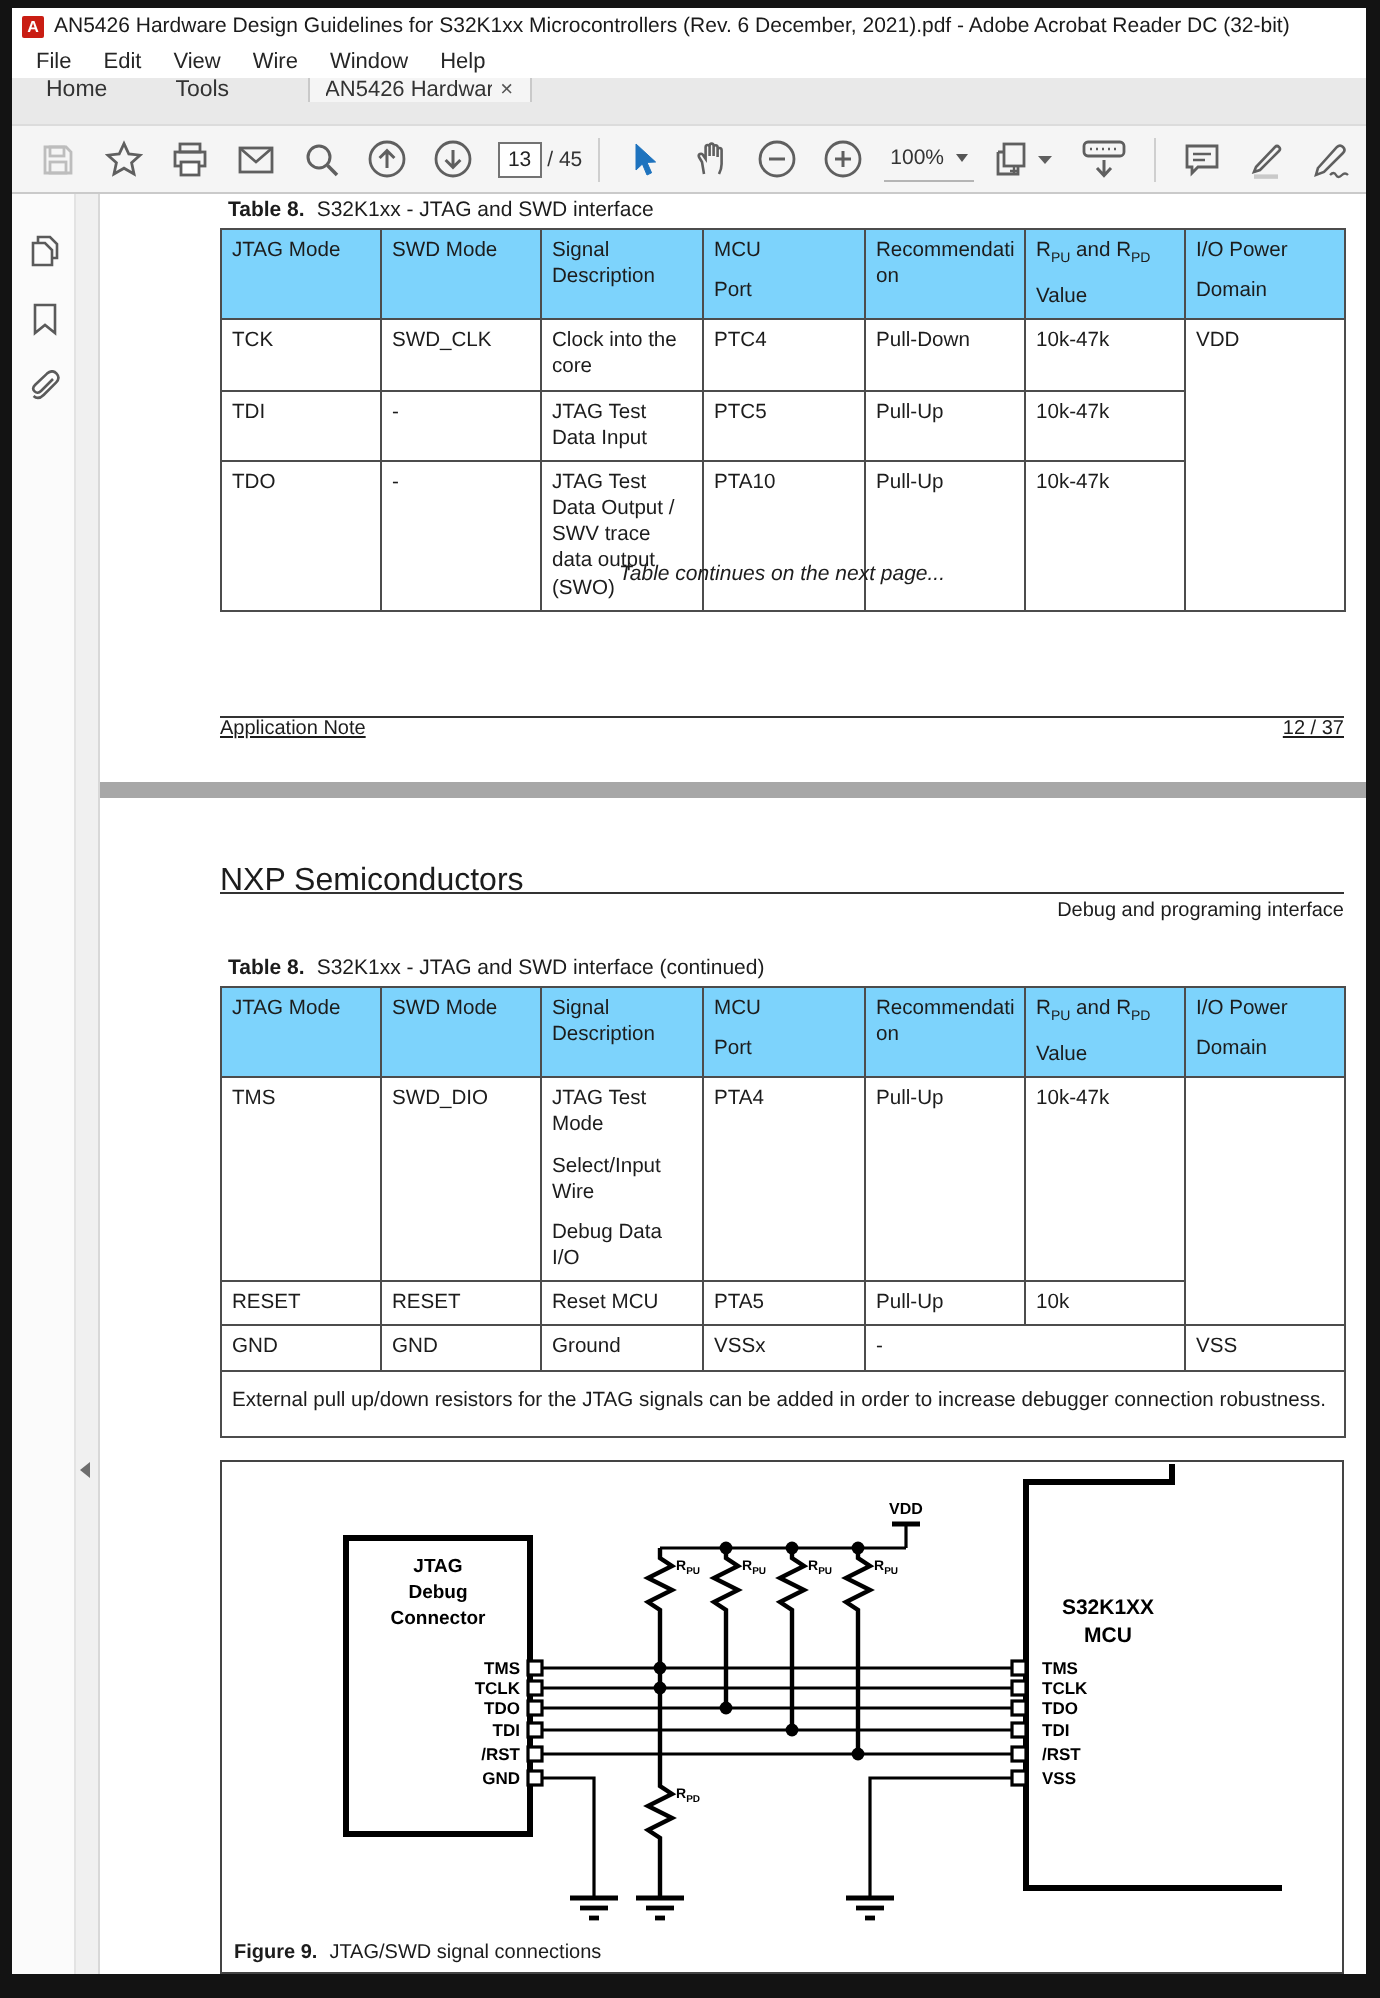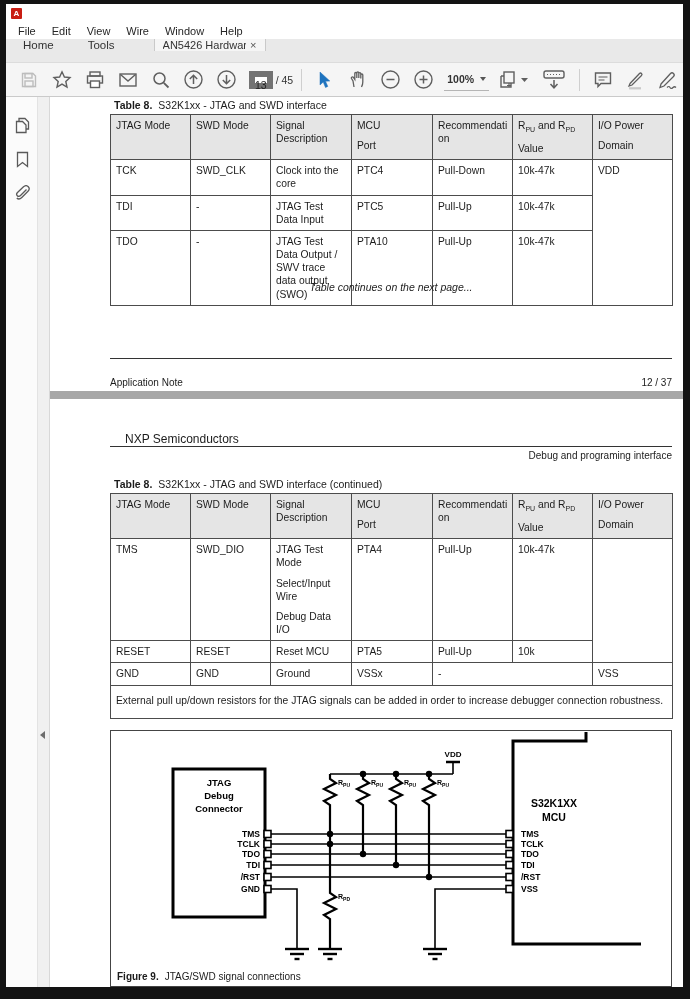--- a/index.html
+++ b/index.html
@@ -22,24 +22,24 @@
   .apptab { font-size:11.5px; color:#333; display:flex; align-items:center; padding:0 17px; }
   .doctab { width:112px; margin-left:22px; background:#f5f5f5; border-left:1px solid #c9c9c9; border-right:1px solid #c9c9c9;
             display:flex; align-items:center; justify-content:space-between; padding:0 8px; }
   .doctab .lbl { font-size:11px; color:#333; white-space:nowrap; overflow:hidden; }
   .doctab .x { font-size:11px; color:#555; margin-left:4px; }
 
   
   .toolbar { height:34px; background:#f5f5f5; border-bottom:1px solid #cacaca; display:flex; align-items:center; padding-left:6px; }
   .tbtn { width:25px; height:26px; display:flex; align-items:center; justify-content:center; margin:0 4px; flex:none; }
   .tdiv { width:1px; height:22px; background:#cfcfcf; margin:0 6px; flex:none; }
-  .pagebox { width:25px; height:18px; border:6px solid #737373; background:#fff; font-size:10.5px; color:#222;
+  .pagebox { width:25px; height:18px; border:1px solid #737373; background:#fff; font-size:10.5px; color:#222;
              text-align:center; line-height:16px; margin:0 3px 0 6px; }
   .pagetotal { font-size:10.5px; color:#333; margin-right:2px; white-space:nowrap; }
-  .zoomctl { display:flex; align-items:center; border-bottom:1px solid #b5b5b5; height:22px; padding:0 3px; margin:0 4px;font-weight:bold; }
+  .zoomctl { display:flex; align-items:center; border-bottom:1px solid #b5b5b5; height:22px; padding:0 3px; margin:0 4px; }
   .zoomctl .zl { font-size:10.5px; color:#333; margin-right:6px; }
   .caret { width:0; height:0; border-left:3.5px solid transparent; border-right:3.5px solid transparent; border-top:4px solid #555; }
 
   
   .sidebar { position:absolute; left:0; top:93px; width:32px; bottom:0; background:#fbfbfb; border-right:1px solid #e3e3e3; }
   .sideicon { width:32px; height:28px; display:flex; align-items:center; justify-content:center; }
   .splitter { position:absolute; left:32px; top:93px; width:12px; bottom:0; background:#f0f0f0; border-right:1px solid #d8d8d8; }
   .collapse-arrow { position:absolute; left:2px; top:634px; width:0; height:0;
                     border-top:4px solid transparent; border-bottom:4px solid transparent; border-right:5px solid #6d6d6d; }
 
@@ -49,47 +49,48 @@
   #page1 { top:0; height:294px; }
   #page2 { top:302px; height:681px; }
 
   .tcaption { position:absolute; left:64px; font-size:10.5px; color:#1c1c1c; }
   .tcaption b { font-weight:bold; margin-right:6px; }
 
   table.doc { border-collapse:collapse; table-layout:fixed; width:562px; position:absolute; left:60px;
               font-size:10.3px; color:#1c1c1c; }
   table.doc td, table.doc th { border:1px solid #4c4c4c; vertical-align:top; text-align:left;
               padding:4px 5px; font-weight:normal; line-height:1.28; overflow:hidden; }
-  table.doc th { background:#e5e5e5; }
+  table.doc th { background:#7dd3fc; }
   .hgap { margin-top:7px; }
   sub.rs { font-size:7px; }
   .sigpar { margin-bottom:7px; }
   .sigpar:last-child { margin-bottom:0; }
 
   .continues { position:absolute; left:60px; width:562px; text-align:center; font-size:10.5px; font-style:italic; }
   .footcenter { position:absolute; left:60px; width:562px; text-align:center; font-size:10px; }
   .footrule { position:absolute; left:60px; width:562px; border-top:1px solid #333; }
   .footrow { position:absolute; left:60px; width:562px; display:flex; justify-content:space-between; font-size:10px; }
-  .brand { position:absolute; left:75px; font-size:12px; }
+  .brand { position:absolute; left:60px; font-size:16px; }
   .brandrule { position:absolute; left:60px; width:562px; border-top:1px solid #333; }
   .section { position:absolute; left:60px; width:562px; text-align:right; font-size:10px; }
 
   .figframe { position:absolute; left:60px; top:331px; width:562px; height:257px; border:1px solid #444; background:#fff; }
   .figcaption { position:absolute; left:6px; top:240px; font-size:10px; }
   .figcaption b { font-weight:bold; margin-right:6px; }
 
   svg text { font-family:"Liberation Sans", sans-serif; }
 </style>
 </head>
 <body>
 
 <div id="window">
 
   <div class="titlebar">
     <div class="pdficon">A</div>
+    <div class="titletext">AN5426 Hardware Design Guidelines for S32K1xx Microcontrollers (Rev. 6  December, 2021).pdf - Adobe Acrobat Reader DC (32-bit)</div>
   </div>
 
   <div class="menubar">
     <span class="menuitem">File</span>
     <span class="menuitem">Edit</span>
     <span class="menuitem">View</span>
     <span class="menuitem">Wire</span>
     <span class="menuitem">Window</span>
     <span class="menuitem">Help</span>
   </div>
@@ -302,21 +303,21 @@
               <td>-</td>
           <td>JTAG Test Data Output / SWV trace data output (SWO)</td>
               <td>PTA10</td>
           <td>Pull-Up</td>
               <td>10k-47k</td>
         </tr>
       </tbody>
         </table>
       <div class="continues" style="top:184px;">Table continues on the next page...</div>
       <div class="footrule" style="top:261px;"></div>
-      <div class="footrow" style="top:280px;">
+      <div class="footrow" style="top:262px;text-decoration:underline;">
         <span>Application Note</span>
         <span>12 / 37</span>
       </div>
     </div>
 
     <div class="page" id="page2">
       <div class="brand" style="top:33px;">NXP Semiconductors</div>
       <div class="brandrule" style="top:47px;"></div>
       <div class="section" style="top:51px;">Debug and programing interface</div>
       <div class="tcaption" style="top:79px;">

